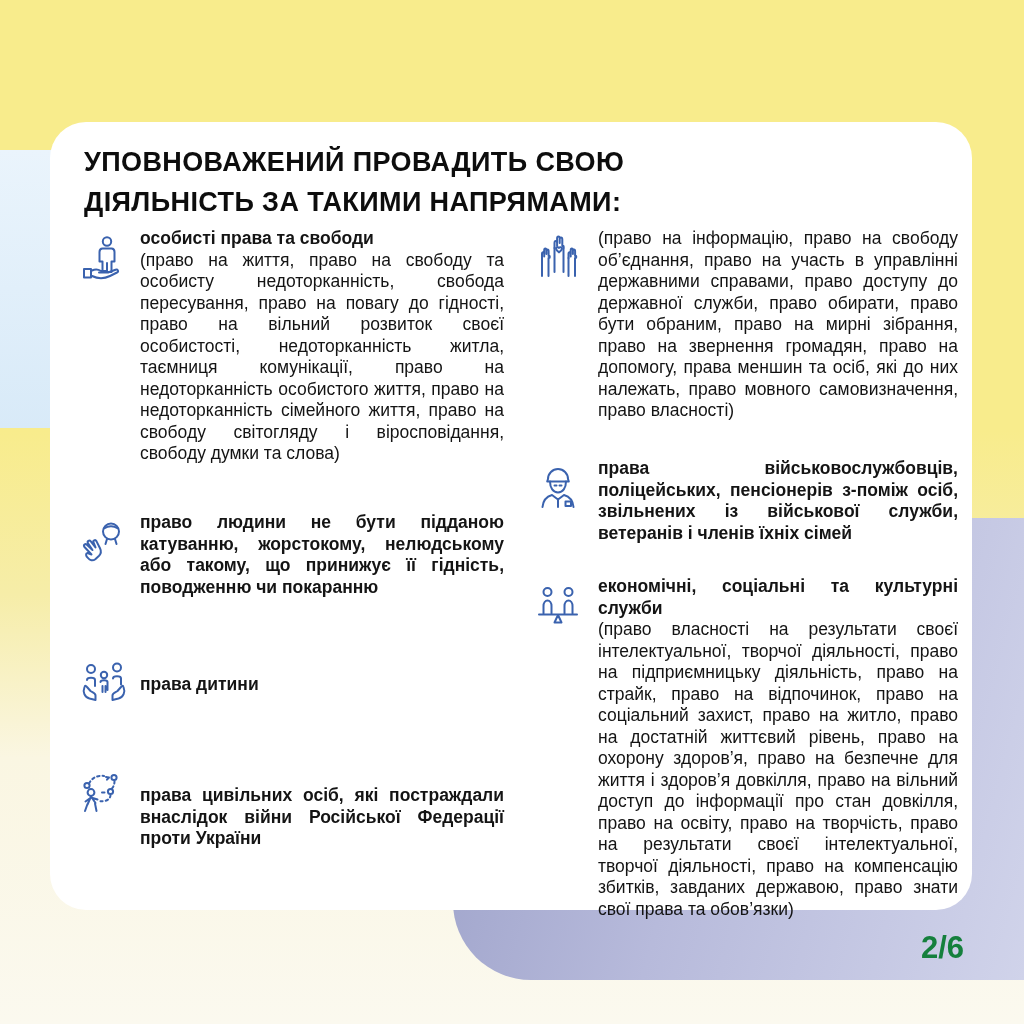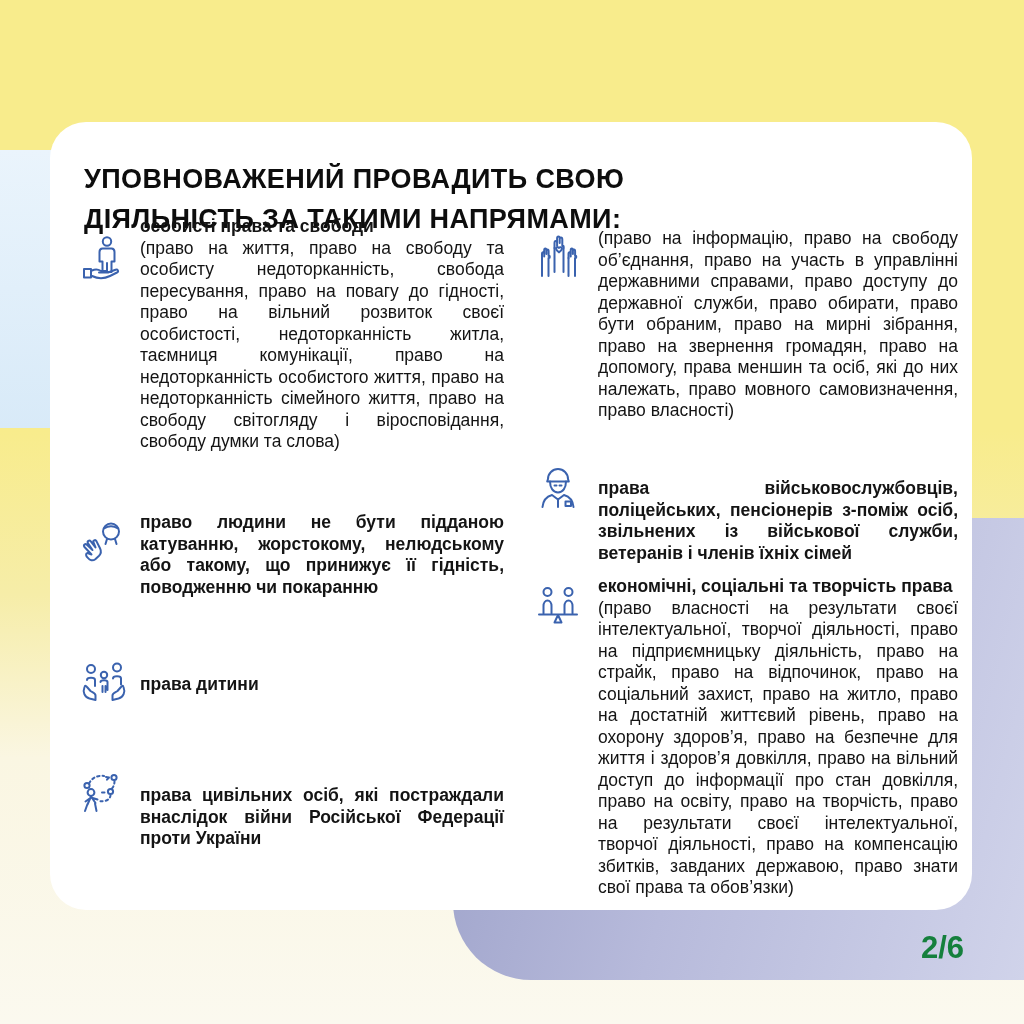--- a/index.html
+++ b/index.html
@@ -18,21 +18,21 @@
   .lavender-shape{
     position:absolute; left:453px; top:518px; width:571px; height:462px;
     background:linear-gradient(105deg,#9BA0C8 0%,#B7BADB 45%,#D0D3EA 100%);
     border-radius:42px 0 0 78px;
   }
   .card{
     position:absolute; left:50px; top:122px; width:922px; height:788px;
     background:#ffffff; border-radius:36px;
   }
   .title{
-    position:absolute; left:84px; top:159px;
+    position:absolute; left:84px; top:142px;
     font-size:27px; font-weight:800; letter-spacing:.4px;
     line-height:40px; color:#0d0d0d;
   }
   .item-icon{
     position:absolute; width:48px; height:48px;
   }
   .item-icon svg{ width:48px; height:48px; stroke:#3A62AE; fill:none;
     stroke-width:2; stroke-linecap:round; stroke-linejoin:round; }
   .item-text{
     position:absolute; font-size:17.5px; line-height:21.5px; text-align:justify;
@@ -64,21 +64,21 @@
   <div class="item-icon" style="left:80px; top:234px;">
     <svg viewBox="0 0 48 48">
       <circle cx="27" cy="7.5" r="4.2"></circle>
       <path d="M22.5 14.5 h9 c2 0 3 1.5 3 3.5 v9.5 h-3 v10.5 h-9 V27.5 h-3 V18 c0-2 1-3.5 3-3.5 z"></path>
       <line x1="27" y1="29" x2="27" y2="38"></line>
       <path d="M12 42 c6 3 13 2.5 18 0 l7-3.5 c2-1 .8-3.6-1.5-2.8 l-7.5 2.8 h-9"></path>
       <path d="M12 36.5 c3-1.5 6-1.5 9 .5 h5"></path>
       <rect x="4" y="35" width="7" height="8.5"></rect>
     </svg>
   </div>
-  <div class="item-text" style="top:216px;">
+  <div class="item-text" style="top:228px;">
     <div class="item-heading">особисті права та свободи</div>
     <div class="item-body">(право на життя, право на свободу та особисту недоторканність, свобода пересування, право на повагу до гідності, право на вільний розвиток своєї особистості, недоторканність житла, таємниця комунікації, право на недоторканність особистого життя, право на недоторканність сімейного життя, право на свободу світогляду і віросповідання, свободу думки та слова)</div>
   </div>
 
   <div class="item-icon" style="left:80px; top:518px;">
     <svg viewBox="0 0 48 48">
       <circle cx="31" cy="13.5" r="8"></circle>
       <path d="M24 10.5 q7 -4.5 14 0"></path>
       <path d="M27 21 l-1.5 5 M35 21 l1.5 5"></path>
       <path d="M8 40 c-2.5-2 -2.5-4.5 -.5-5 l4 1.5 -7-7.5 c-1.5-1.8 .8-3.8 2.4-2.3 l5.6 5.3 -4.5-6.8 c-1.2-1.9 1.3-3.6 2.8-1.8 l4.7 6 -2-5 c-.8-2 1.8-3.2 2.9-1.3 l3.6 7.1 c1.5 3 .8 5.8-1.2 7.8 l-3.5 3.2 c-2.5 2-5.5 1.3-7.3-1.2z"></path>
@@ -147,35 +147,35 @@
   <div class="item-icon" style="left:534px; top:464px;">
     <svg viewBox="0 0 48 48">
       <path d="M14 15 a10 10 0 0 1 20 0 l.8 2.5 H13.2 z"></path>
       <path d="M16 17.5 c0 6.5 3.2 11 8 11 s8-4.5 8-11"></path>
       <path d="M20.5 21.5 h2 M25.5 21.5 h2"></path>
       <path d="M8.5 43 c.8-8.5 6-11 9.5-12 l6 4.5 6-4.5 c3.5 1 8.7 3.5 9.5 12"></path>
       <path d="M24 35.5 V43"></path>
       <rect x="31.5" y="37.5" width="5.5" height="4.5"></rect>
     </svg>
   </div>
-  <div class="item-text" style="top:478px;">
+  <div class="item-text" style="top:458px;">
     <div class="item-heading">права військовослужбовців, поліцейських, пенсіонерів з-поміж осіб, звільнених із військової служби, ветеранів і членів їхніх сімей</div>
 
   </div>
 
   <div class="item-icon" style="left:534px; top:582px;">
     <svg viewBox="0 0 48 48">
       <circle cx="13.5" cy="10" r="4"></circle>
       <circle cx="34.5" cy="10" r="4"></circle>
       <path d="M9.5 31.5 V24 c0-3 1.8-5.5 4-5.5 s4 2.5 4 5.5 v7.5"></path>
       <path d="M30.5 31.5 V24 c0-3 1.8-5.5 4-5.5 s4 2.5 4 5.5 v7.5"></path>
       <line x1="5" y1="32.5" x2="43" y2="32.5"></line>
       <path d="M20.5 40.5 l3.5-7.5 3.5 7.5 z"></path>
     </svg>
   </div>
   <div class="item-text" style="top:576px;">
-    <div class="item-heading">економічні, соціальні та творчість права</div>
+    <div class="item-heading">економічні, соціальні та культурні служби</div>
     <div class="item-body">(право власності на результати своєї інтелектуальної, творчої діяльності, право на підприємницьку діяльність, право на страйк, право на відпочинок, право на соціальний захист, право на житло, право на достатній життєвий рівень, право на охорону здоров’я, право на безпечне для життя і здоров’я довкілля, право на вільний доступ до інформації про стан довкілля, право на освіту, право на творчість, право на результати своєї інтелектуальної, творчої діяльності, право на компенсацію збитків, завданих державою, право знати свої права та обов’язки)</div>
   </div>
 
 </div>
 
 <div class="page-number">2/6</div>
 
 </body></html>

